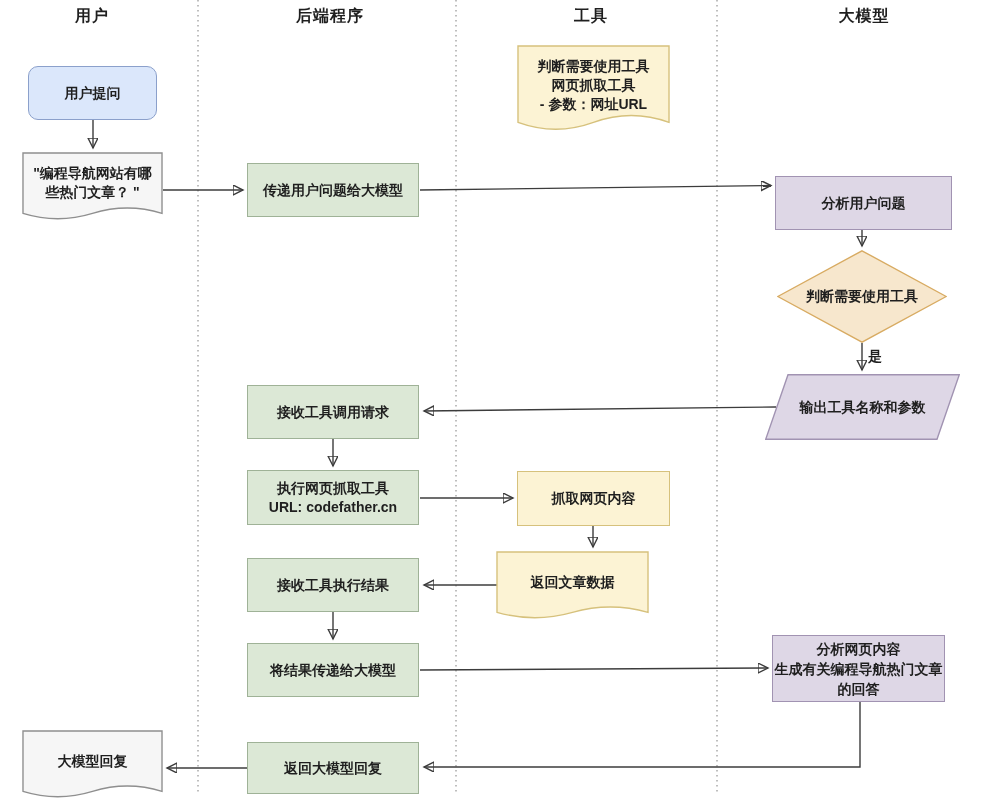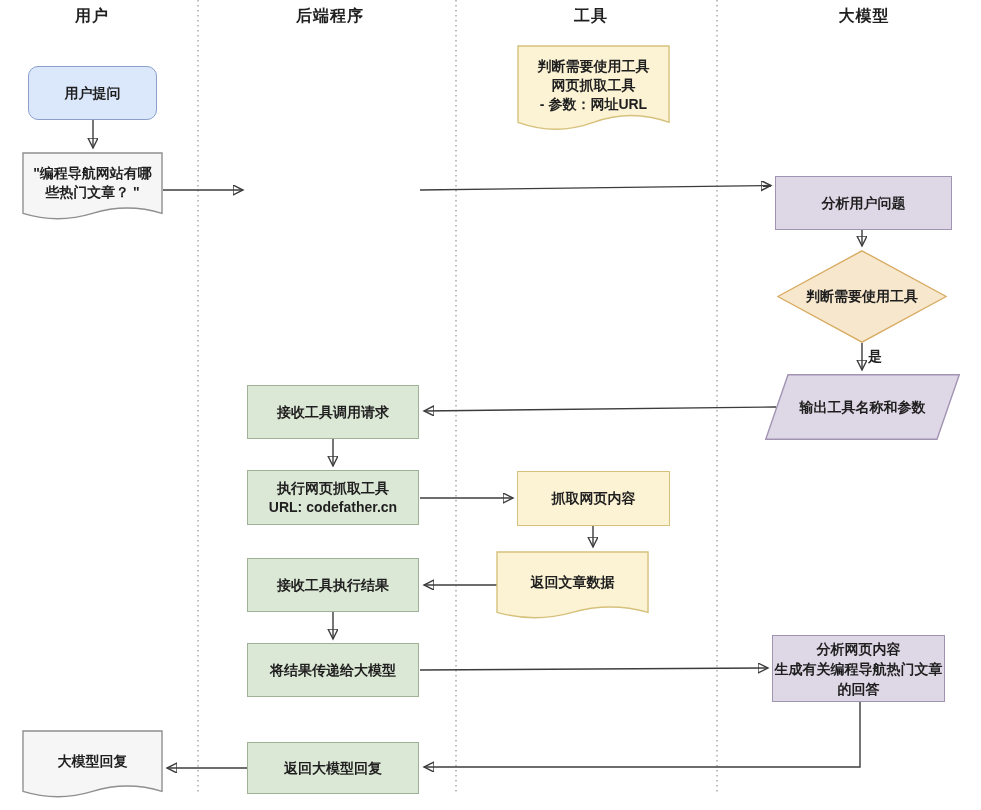--- a/index.html
+++ b/index.html
@@ -79,20 +79,23 @@
     <svg class="sh yellow" viewBox="-1 -1 155 95" preserveAspectRatio="none">
       <path d="M0,0 L153,0 L153,78 Q114.8,64 76.5,78 Q38.2,92 0,78 Z"></path>
     </svg>
     <div class="overlay">
       <span class="lbl">判断需要使用工具</span>
       <span class="lbl">网页抓取工具</span>
       <span class="lbl">- 参数：网址URL</span>
     </div>
   </div>
 
+  <div class="node rect green" style="left:247px;top:163px;width:172px;height:54px">
+    <span class="lbl">传递用户问题给大模型</span>
+  </div>
 
   <div class="node rect green" style="left:247px;top:385px;width:172px;height:54px">
     <span class="lbl">接收工具调用请求</span>
   </div>
 
   <div class="node rect green" style="left:247px;top:470px;width:172px;height:55px">
     <span class="lbl">执行网页抓取工具</span>
     <span class="lbl">URL: codefather.cn</span>
   </div>
 

